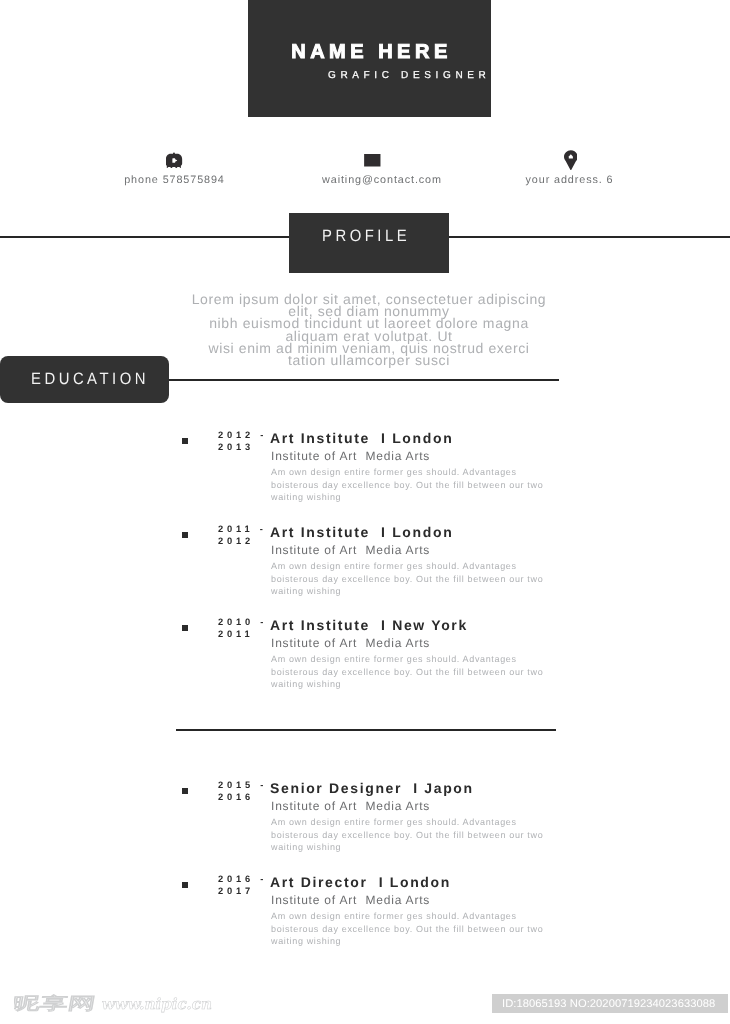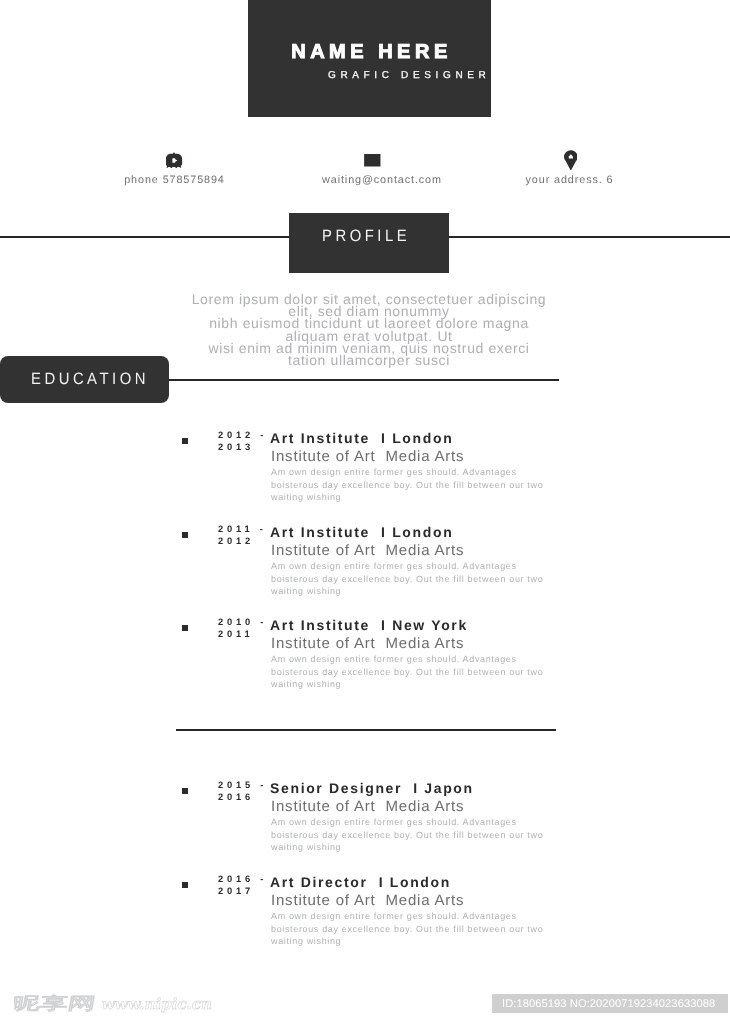--- a/index.html
+++ b/index.html
@@ -95,21 +95,21 @@
     white-space:pre;
     margin-left:16px;
   }
   .entry .title {
     position:absolute; left:270px; top:-2px;
     font-size:14px; font-weight:bold; color:#2b2b2b; letter-spacing:1.65px; line-height:16px;
     white-space:pre;
   }
   .entry .subtitle {
     position:absolute; left:271px; top:18px;
-    font-size:15px; color:#6d6e70; letter-spacing:0.8px; line-height:13px;
+    font-size:12px; color:#6d6e70; letter-spacing:0.8px; line-height:13px;
     white-space:pre;
   }
   .entry .desc {
     position:absolute; left:271px; top:34px; width:300px;
     font-size:9px; color:#b0b2b5; line-height:12.7px; letter-spacing:0.65px; white-space:pre;
   }
 
   
   #watermark {
     position:absolute; left:0px; top:984px; width:240px; height:34px;

